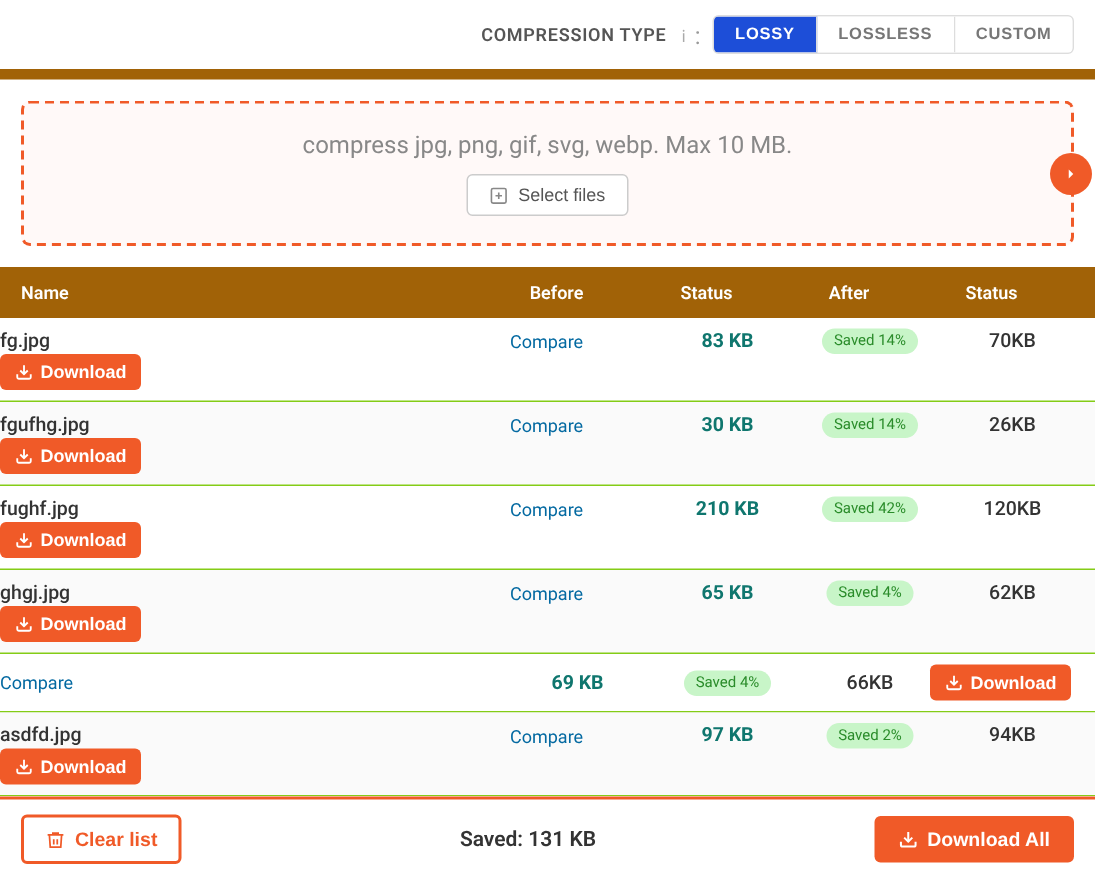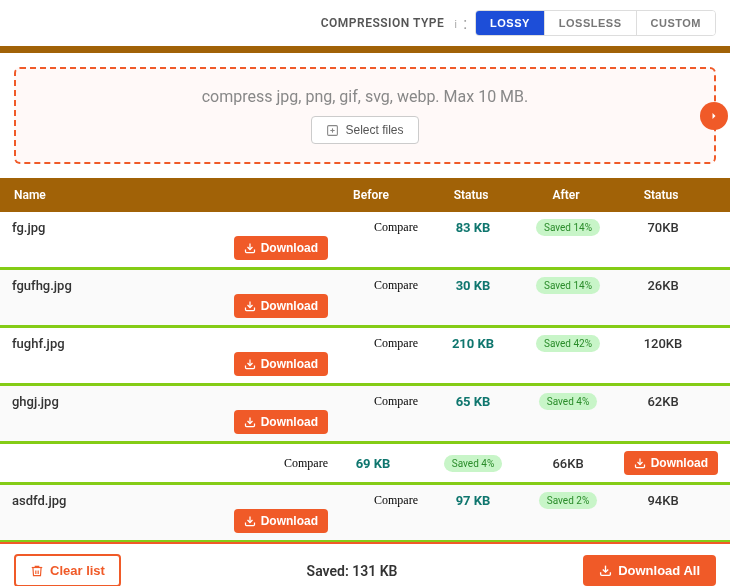--- a/index.html
+++ b/index.html
@@ -132,38 +132,37 @@
     .table-header span:not(:first-child) {
       text-align: center;
     }
     .table-body {
       overflow-y: auto;
       max-height: 330px;
     }
     .table-row {
       display: grid;
       grid-template-columns: 1fr 90px 110px 80px 110px;
-      padding: 7px 12px;
-      border-bottom: 3px solid #84cc16;
+      padding: 7px 0;
+      border-bottom: 1px solid #84cc16;
       align-items: center;
       font-size: 13px;
     }
     .table-row:nth-child(even) {
       background: #fafafa;
     }
     .file-name {
       color: #333;
       font-weight: 500;
     }
     .compare-link {
-      color: #000000;
+      color: #0369a1;
       font-size: 12px;
-      text-align: right;
-      cursor: pointer;
-      font-family: Liberation Serif, serif;
+      text-align: left;
+      cursor: pointer;
     }
     .before-size {
       text-align: center;
       font-weight: 700;
       color: #0f766e;
     }
     .status-badge {
       display: inline-block;
       background: #c8f5c8;
       color: #2a8c2a;
@@ -179,21 +178,21 @@
       display: flex;
       justify-content: center;
     }
     .after-size {
       text-align: center;
       color: #333;
       font-weight: 500;
     }
     .action-cell {
       display: flex;
-      justify-content: flex-end;
+      justify-content: flex-start;
     }
     .download-btn {
       display: flex;
       align-items: center;
       gap: 5px;
       background: #f05a28;
       color: #fff;
       border: none;
       border-radius: 4px;
       padding: 5px 10px;

